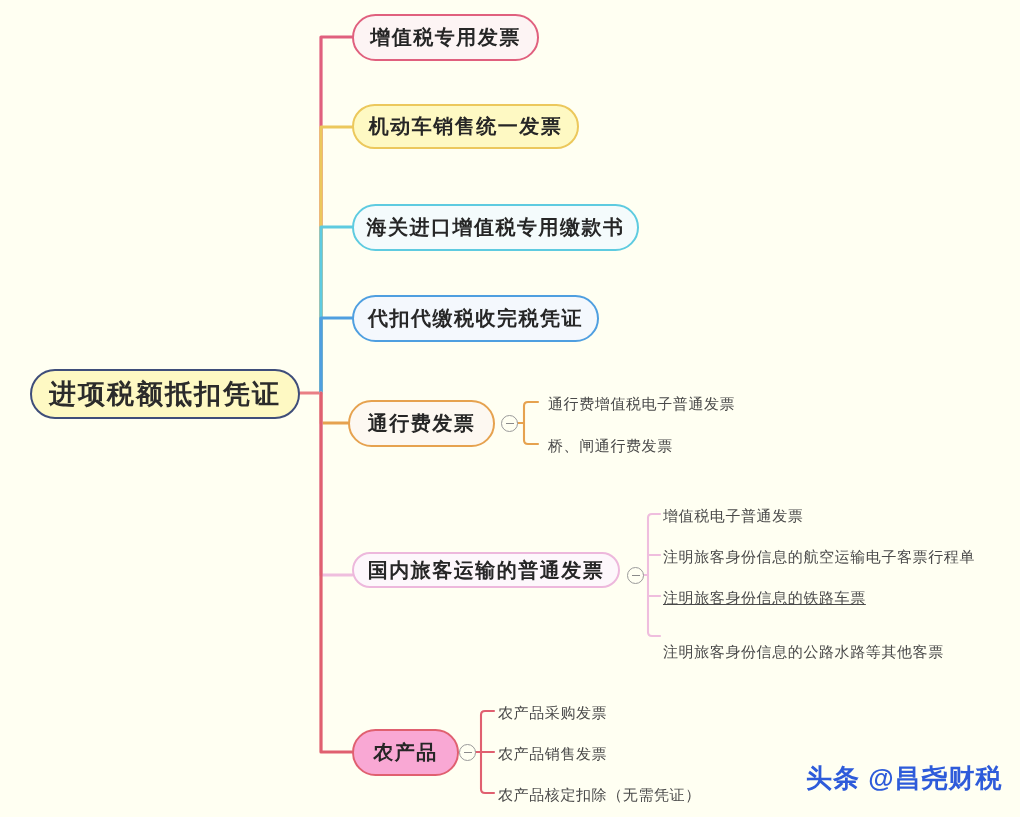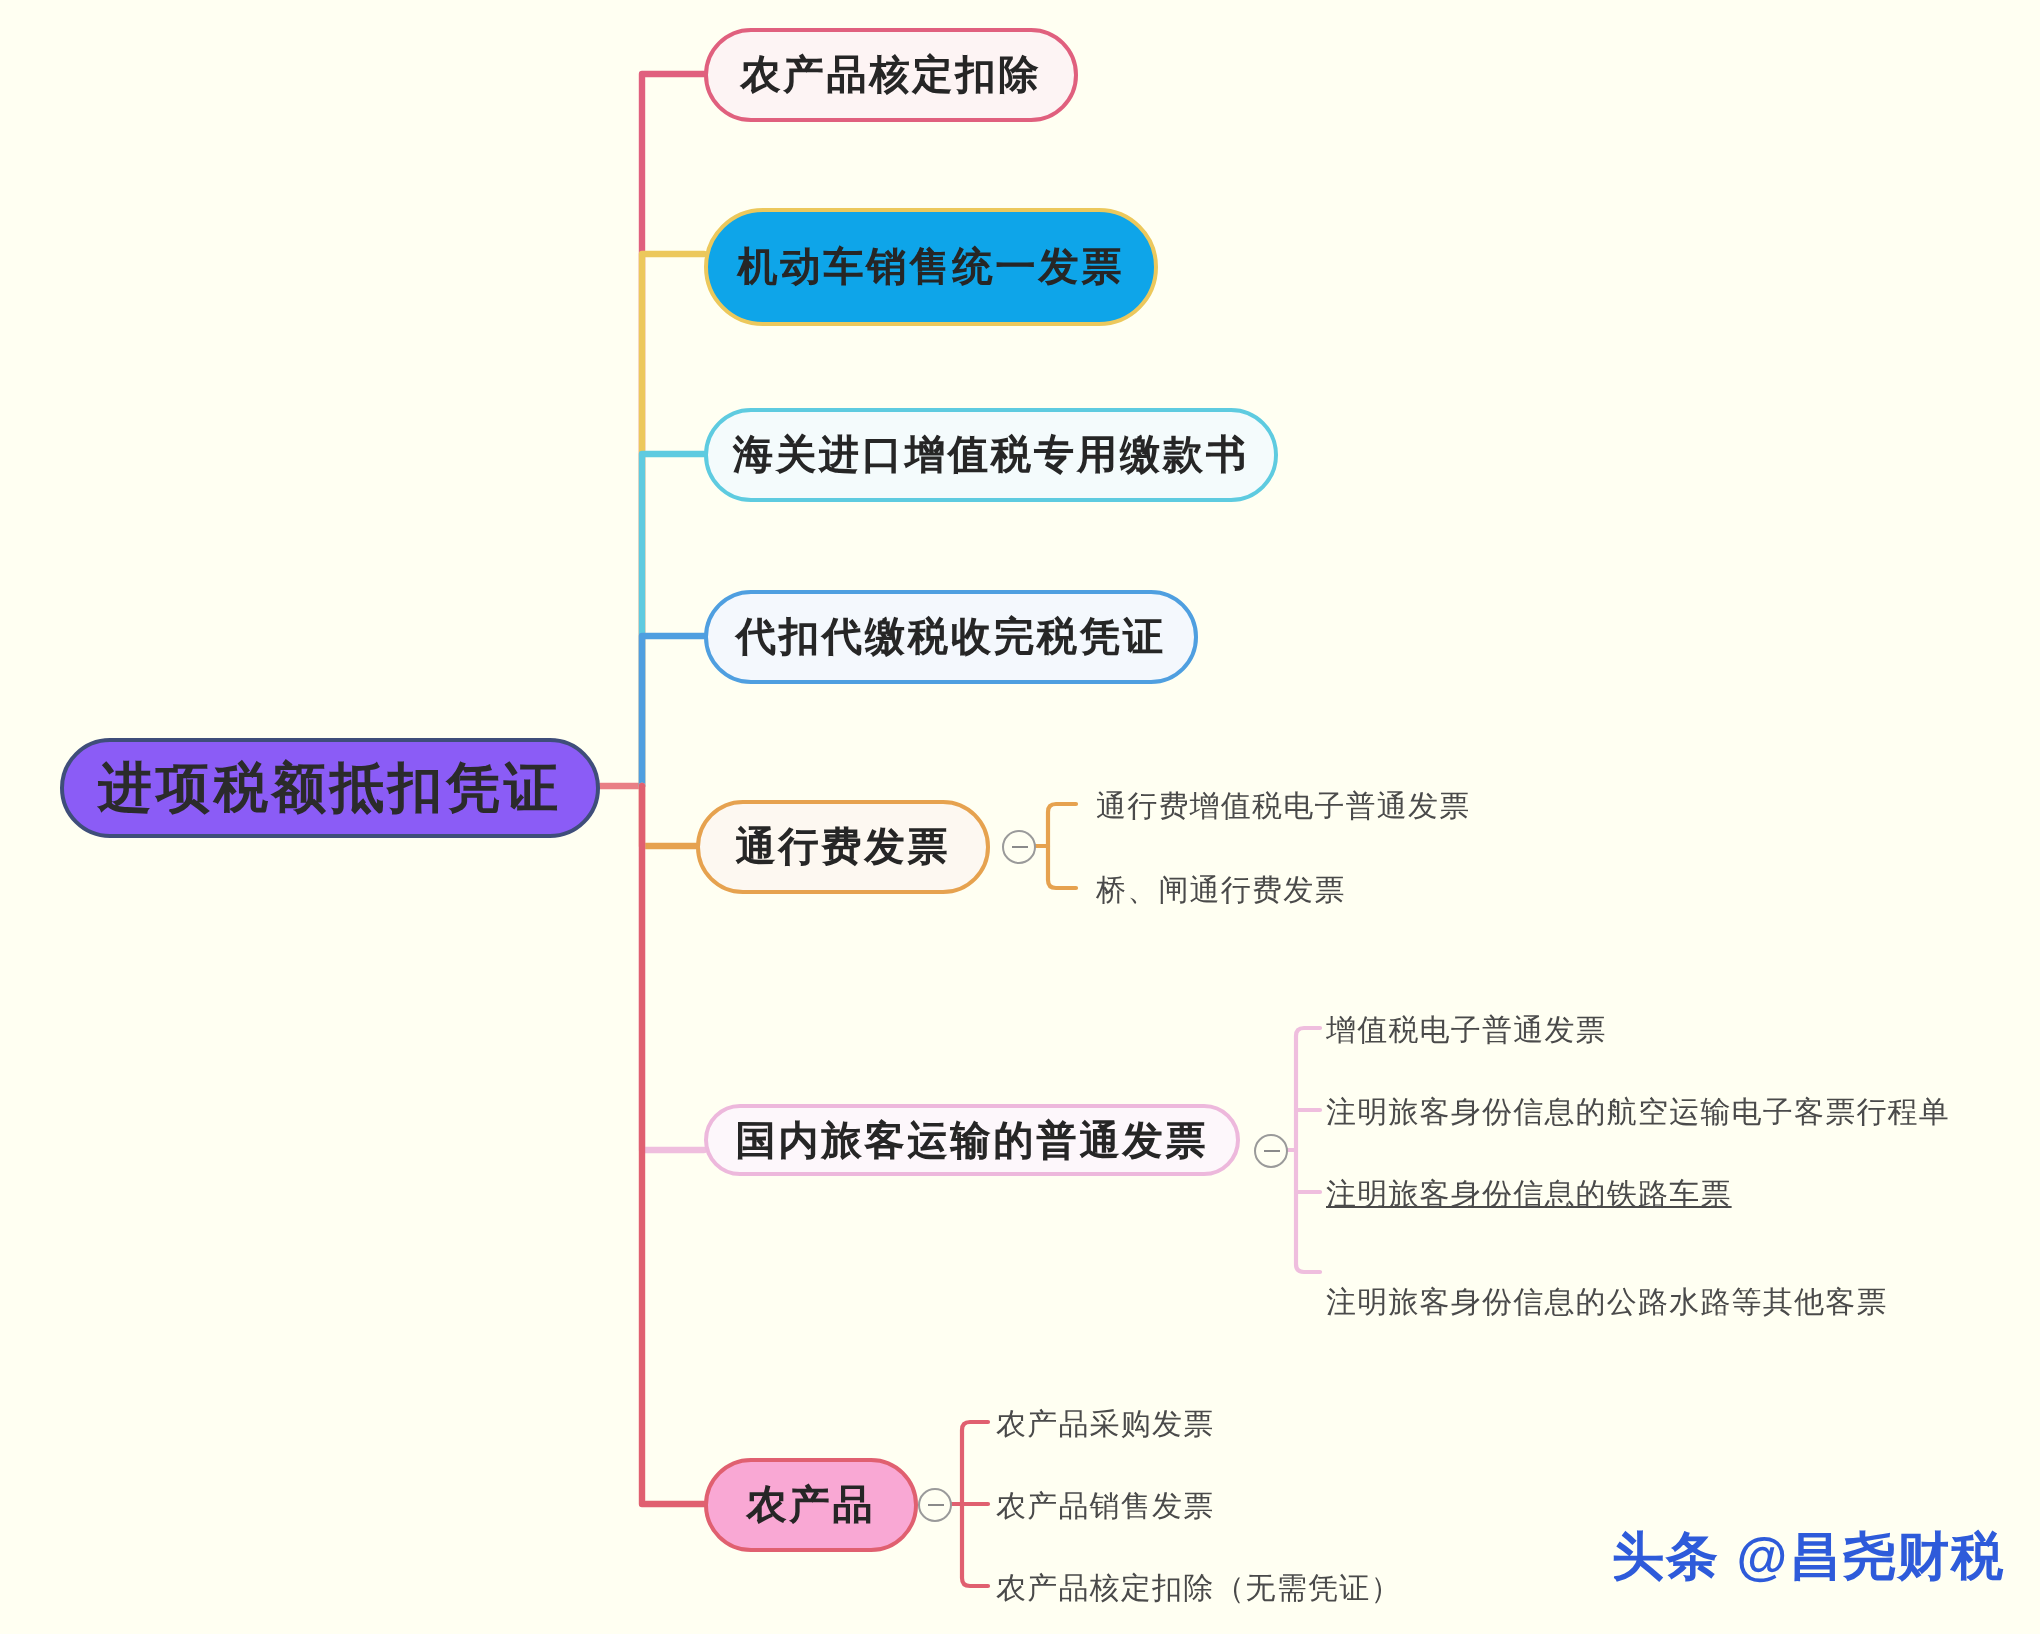--- a/index.html
+++ b/index.html
@@ -118,31 +118,31 @@
       <path d="M648 555 H660" stroke="#efbede"></path>
       <path d="M648 596 H660" stroke="#efbede"></path>
 
       <path d="M468 752 H481" stroke="#e06070"></path>
       <path d="M494 711 H485 Q481 711 481 715 V789 Q481 793 485 793 H494" stroke="#e06070"></path>
       <path d="M481 752 H494" stroke="#e06070"></path>
     </g>
   </svg>
 
   <div class="node root" style="left:30px; top:369px; width:270px; height:50px;
-              border-color:#3f4e7a; background:#8b5cf6;">
+              border-color:#3f4e7a; background:#fef9c3;">
     <span>进项税额抵扣凭证</span>
   </div>
 
   <div class="node branch" style="left:352px; top:14px; width:187px; height:47px;
               border-color:#e0607e; background:#fdf4f4;">
-    <span>农产品核定扣除</span>
+    <span>增值税专用发票</span>
   </div>
 
-  <div class="node branch" style="left:352px; top:104px; width:227px; height:59px;
-              border-color:#ecc85c; background:#0ea5e9;">
+  <div class="node branch" style="left:352px; top:104px; width:227px; height:45px;
+              border-color:#ecc85c; background:#fef9c3;">
     <span>机动车销售统一发票</span>
   </div>
 
   <div class="node branch" style="left:352px; top:204px; width:287px; height:47px;
               border-color:#5ecbe0; background:#f4fbfc;">
     <span>海关进口增值税专用缴款书</span>
   </div>
 
   <div class="node branch" style="left:348px; top:400px; width:147px; height:47px;
               border-color:#e6a24f; background:#fdf8f1;">

